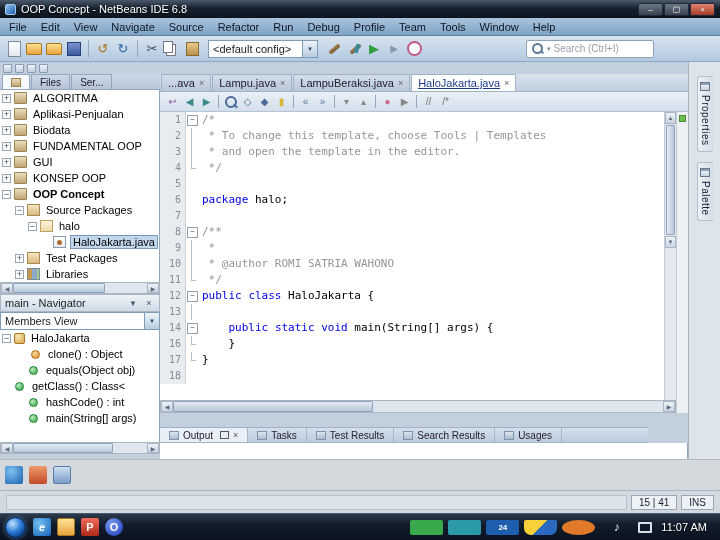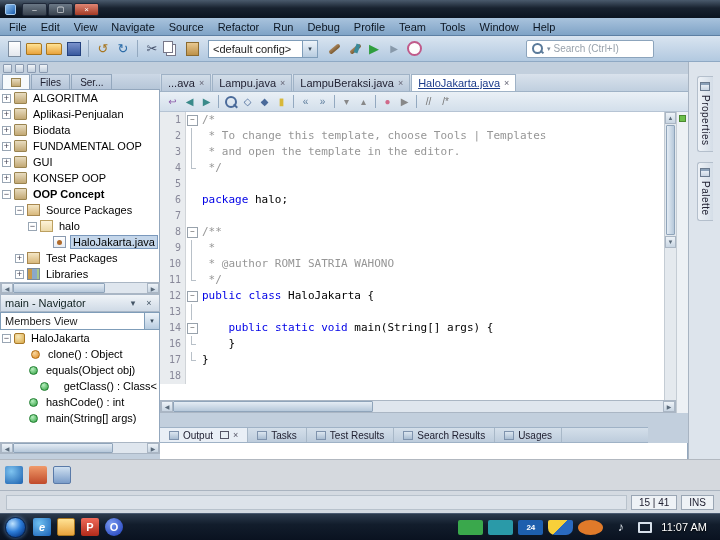--- a/index.html
+++ b/index.html
@@ -184,36 +184,37 @@
   .orb{width:21px;height:21px;border-radius:50%;flex:none;border:1px solid #0a2a5a;
     background:radial-gradient(circle at 35% 30%,#bfe3ff,#2d7dd8 45%,#0a3f8f 80%);box-shadow:0 0 4px rgba(120,180,255,.6)}
   #quicklaunch{display:flex;align-items:center;gap:6px}
   .ql{width:18px;height:18px;border-radius:2px;display:flex;align-items:center;justify-content:center;
     color:#fff;font-size:11px;font-weight:bold;flex:none}
   .ql-ie{background:radial-gradient(circle at 35% 30%,#6fc0f0,#1a62b8);font-style:italic}
   .ql-folder{background:linear-gradient(#ffe294,#e8a33d);border:1px solid #a8761f}
   .ql-pdf{background:linear-gradient(#f06a5a,#b02a1a)}
   .ql-opera{background:radial-gradient(circle at 35% 30%,#7a9af0,#1a3ab8);border-radius:50%}
   .tray{margin-left:auto;display:flex;align-items:center;gap:5px}
-  .tri{width:25px;height:15px;border-radius:2px;display:flex;align-items:center;justify-content:center;
+  .tri{width:33px;height:15px;border-radius:2px;display:flex;align-items:center;justify-content:center;
     font-size:8px;color:#fff;font-weight:bold;flex:none}
   .tr-green{background:#3aa84c}.tr-teal{background:#2a9aa8}.tr-blue{background:#1d5fae}
   .tr-shield{background:linear-gradient(135deg,#f8d03a 50%,#2a6ac0 50%);border-radius:2px 2px 7px 7px}
   .tr-orange{background:#e07a2a;border-radius:50%}
   .tr-vol{background:transparent;color:#e8eef4;font-size:12px}
   .tr-net{background:transparent;border:2px solid #d8e0ea;border-radius:1px;width:14px;height:11px}
   .clock{color:#fff;font-size:11px;padding:0 8px 0 4px;text-shadow:0 1px 2px #000}
 </style>
 </head>
 <body>
 
 <div id="screen">
 
   <div id="titlebar">
     <span class="win-icon"></span>
+    <span class="title">OOP Concept - NetBeans IDE 6.8</span>
     <span class="wc">–</span>
     <span class="wc">▢</span>
     <span class="wc close">×</span>
   </div>
 
   <div id="menubar">
       <div class="menu-item">File</div>
       <div class="menu-item">Edit</div>
       <div class="menu-item">View</div>
       <div class="menu-item">Navigate</div>
@@ -367,21 +368,21 @@
         <div class="trow" style="padding-left: 17px;">
           <span class="handle-sp"></span>
           <span class="ticon ni-method-protected"></span>
           <span class="tlabel">clone() : Object</span>
         </div>
         <div class="trow" style="padding-left: 15px;">
           <span class="handle-sp"></span>
           <span class="ticon ni-method-public"></span>
           <span class="tlabel">equals(Object obj)</span>
         </div>
-        <div class="trow" style="padding-left: 20px; justify-content: space-between;">
+        <div class="trow" style="padding-left: 1px;">
           <span class="handle-sp"></span>
           <span class="ticon ni-method-public"></span>
           <span class="tlabel">getClass() : Class&lt;</span>
         </div>
         <div class="trow" style="padding-left: 15px;">
           <span class="handle-sp"></span>
           <span class="ticon ni-method-public"></span>
           <span class="tlabel">hashCode() : int</span>
         </div>
         <div class="trow" style="padding-left: 15px;">

